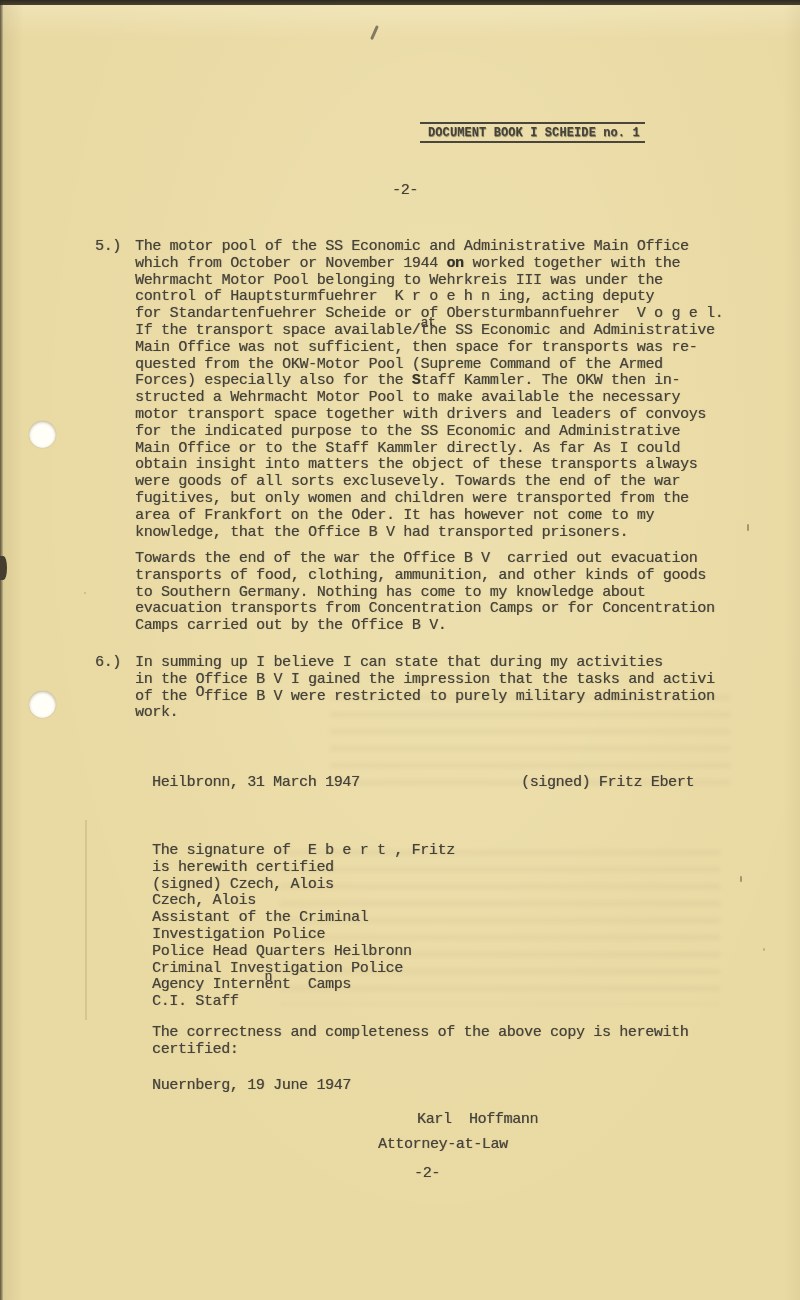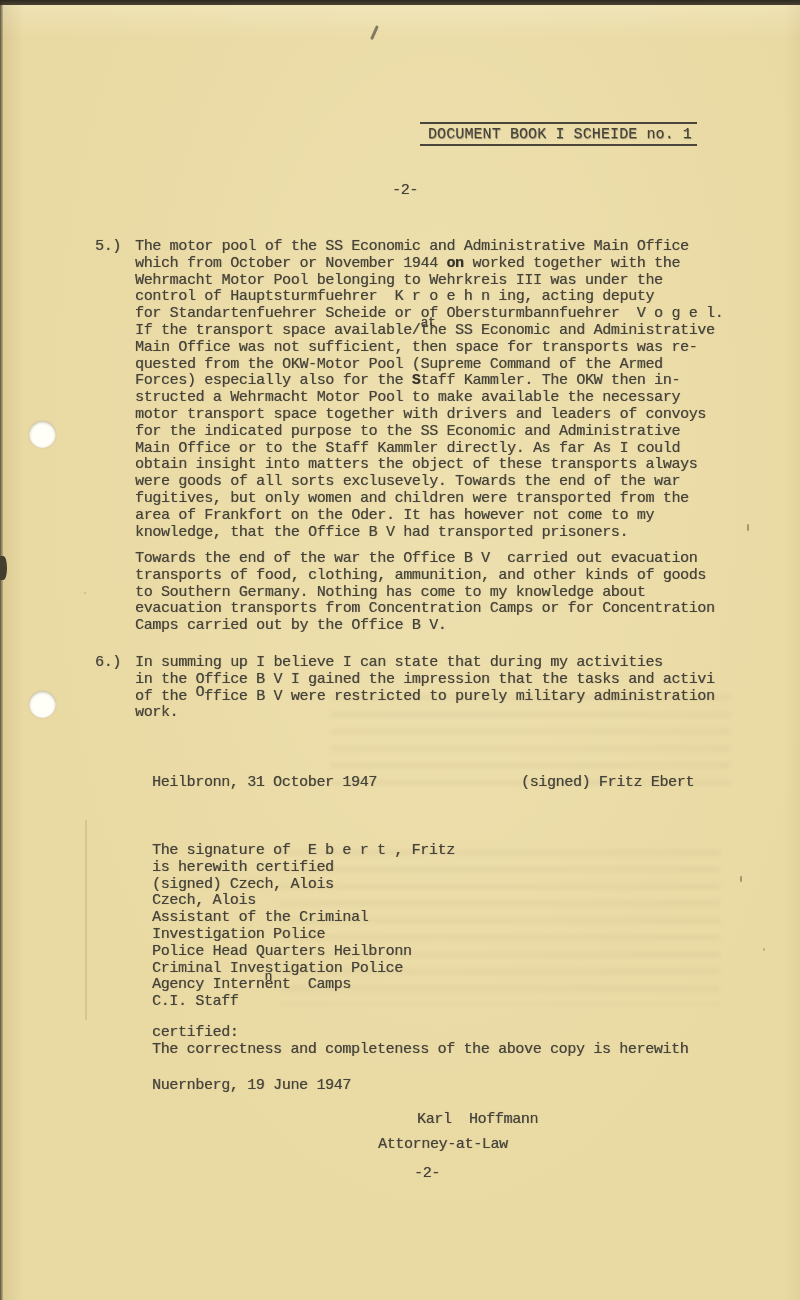--- a/index.html
+++ b/index.html
@@ -27,21 +27,21 @@
     box-shadow:inset 0 1px 3px rgba(110,98,64,0.45), 0 0 1px rgba(110,98,64,0.4);
   }
   .block{position:absolute;white-space:pre;font-size:15px;line-height:16.8px;letter-spacing:-0.35px;
          text-shadow:0.4px 0.4px 0.7px rgba(62,58,47,0.55);}
   .block .num{position:absolute;left:-40px;top:0;}
   .b{font-weight:bold;color:#36332c;margin-top:22px;}
   .sup{display:inline-block;width:0;overflow:visible;transform:translateY(-8px);font-size:13px;}
   .raise{display:inline-block;transform:translateY(-4px);}
   #header-title{
     position:absolute;left:420px;top:122px;
-    font-size:15px;font-weight:normal;letter-spacing:0.1px;
+    font-size:12px;font-weight:bold;letter-spacing:0.1px;
     padding:2px 5px 1px 8px;
     border-top:2px solid #4a463c;border-bottom:2px solid #4a463c;
     text-shadow:0.5px 0.5px 0.8px rgba(62,58,47,0.6);
   }
   .pen-mark{position:absolute;left:373px;top:25px;width:2.5px;height:15px;background:rgba(95,89,72,0.75);transform:rotate(24deg);border-radius:2px;}
   .speck{position:absolute;background:rgba(92,83,62,0.5);border-radius:1px;}
   .ghost{position:absolute;opacity:0.055;filter:blur(2px);
          background:repeating-linear-gradient(180deg, rgba(90,80,55,0) 0 5px, rgba(90,80,55,0.9) 5px 10px, rgba(90,80,55,0) 10px 17px);}
   .crease{position:absolute;left:85px;top:820px;width:2px;height:200px;background:rgba(120,105,65,0.18);}
 </style>
@@ -67,24 +67,24 @@
 
   <div class="ghost" style="left:330px;top:690px;width:400px;height:95px;"></div>
   <div class="ghost" style="left:280px;top:845px;width:440px;height:160px;"></div>
 
   <div id="header-title">DOCUMENT BOOK I SCHEIDE no. 1</div>
 
   <div id="text-layer">
       <div class="block" style="left: 135px; top: 239px;"><span class="num">5.)</span><div class="line"><span>The motor pool of the SS Economic and Administrative Main Office</span></div><div class="line"><span>which from October or November 1944 </span><span class="b">on</span><span> worked together with the</span></div><div class="line"><span>Wehrmacht Motor Pool belonging to Wehrkreis III was under the</span></div><div class="line"><span>control of Hauptsturmfuehrer  K r o e h n ing, acting deputy</span></div><div class="line"><span>for Standartenfuehrer Scheide or of Obersturmbannfuehrer  V o g e l.</span></div><div class="line"><span>If the transport space available/</span><span class="sup">at</span><span>the SS Economic and Administrative</span></div><div class="line"><span>Main Office was not sufficient, then space for transports was re-</span></div><div class="line"><span>quested from the OKW-Motor Pool (Supreme Command of the Armed</span></div><div class="line"><span>Forces) especially also for the </span><span class="b">S</span><span>taff Kammler. The OKW then in-</span></div><div class="line"><span>structed a Wehrmacht Motor Pool to make available the necessary</span></div><div class="line"><span>motor transport space together with drivers and leaders of convoys</span></div><div class="line"><span>for the indicated purpose to the SS Economic and Administrative</span></div><div class="line"><span>Main Office or to the Staff Kammler directly. As far As I could</span></div><div class="line"><span>obtain insight into matters the object of these transports always</span></div><div class="line"><span>were goods of all sorts exclusevely. Towards the end of the war</span></div><div class="line"><span>fugitives, but only women and children were transported from the</span></div><div class="line"><span>area of Frankfort on the Oder. It has however not come to my</span></div><div class="line"><span>knowledge, that the Office B V had transported prisoners.</span></div></div>
       <div class="block" style="left: 135px; top: 551px;"><div class="line"><span>Towards the end of the war the Office B V  carried out evacuation</span></div><div class="line"><span>transports of food, clothing, ammunition, and other kinds of goods</span></div><div class="line"><span>to Southern Germany. Nothing has come to my knowledge about</span></div><div class="line"><span>evacuation transports from Concentration Camps or for Concentration</span></div><div class="line"><span>Camps carried out by the Office B V.</span></div></div>
       <div class="block" style="left: 135px; top: 655px;"><span class="num">6.)</span><div class="line"><span>In summing up I believe I can state that during my activities</span></div><div class="line"><span>in the Office B V I gained the impression that the tasks and activi</span></div><div class="line"><span>of the </span><span class="raise">O</span><span>ffice B V were restricted to purely military administration</span></div><div class="line"><span>work.</span></div></div>
-      <div class="block" style="left: 152px; top: 775px;"><div class="line"><span>Heilbronn, 31 October 1947</span></div></div>
+      <div class="block" style="left: 152px; top: 775px;"><div class="line"><span>Heilbronn, 31 March 1947</span></div></div>
       <div class="block" style="left: 488px; top: 775px; margin-left: 33px;"><div class="line"><span>(signed) Fritz Ebert</span></div></div>
       <div class="block" style="left: 152px; top: 843px;"><div class="line"><span>The signature of  E b e r t , Fritz</span></div><div class="line"><span>is herewith certified</span></div><div class="line"><span>(signed) Czech, Alois</span></div><div class="line"><span>Czech, Alois</span></div><div class="line"><span>Assistant of the Criminal</span></div><div class="line"><span>Investigation Police</span></div><div class="line"><span>Police Head Quarters Heilbronn</span></div><div class="line"><span>Criminal Investigation Police</span></div><div class="line"><span>Agency Intern</span><span class="sup">n</span><span>ent  Camps</span></div><div class="line"><span>C.I. Staff</span></div></div>
-      <div class="block" style="left: 152px; top: 1025px;"><div class="line"><span>certified:</span></div><div class="line"><span>The correctness and completeness of the above copy is herewith</span></div></div>
+      <div class="block" style="left: 152px; top: 1025px;"><div class="line"><span>The correctness and completeness of the above copy is herewith</span></div><div class="line"><span>certified:</span></div></div>
       <div class="block" style="left: 152px; top: 1078px; font-family: Liberation Mono, monospace;"><div class="line"><span>Nuernberg, 19 June 1947</span></div></div>
       <div class="block" style="left: 417px; top: 1112px;"><div class="line"><span>Karl  Hoffmann</span></div></div>
       <div class="block" style="left: 378px; top: 1137px;"><div class="line"><span>Attorney-at-Law</span></div></div>
       <div class="block" style="left: 392px; top: 183px;"><div class="line"><span>-2-</span></div></div>
       <div class="block" style="left: 414px; top: 1166px;"><div class="line"><span>-2-</span></div></div>
     </div>
 
 </div>
 
 </body></html>

